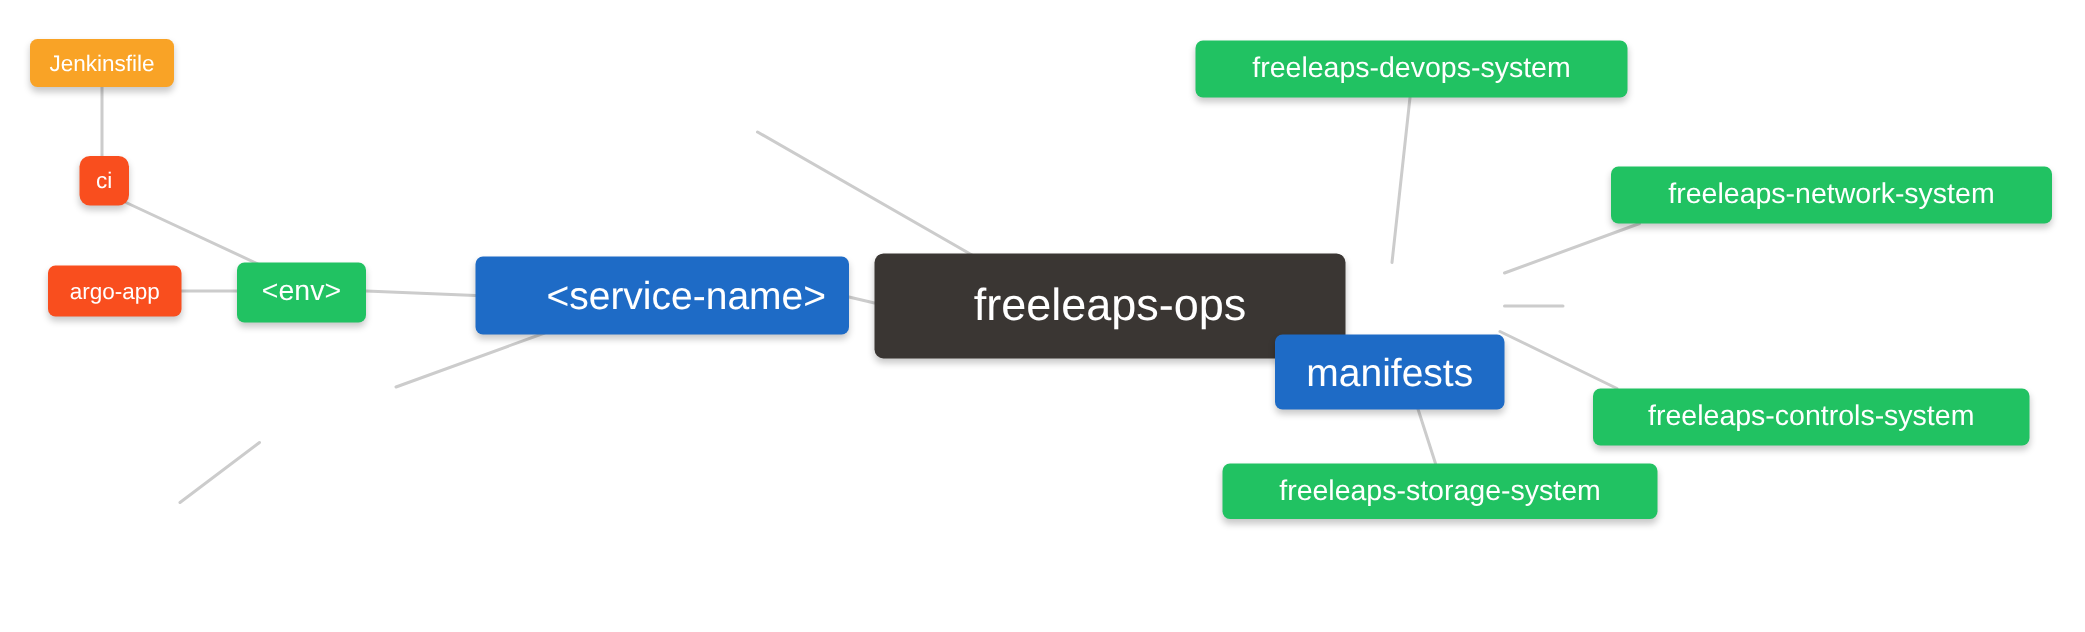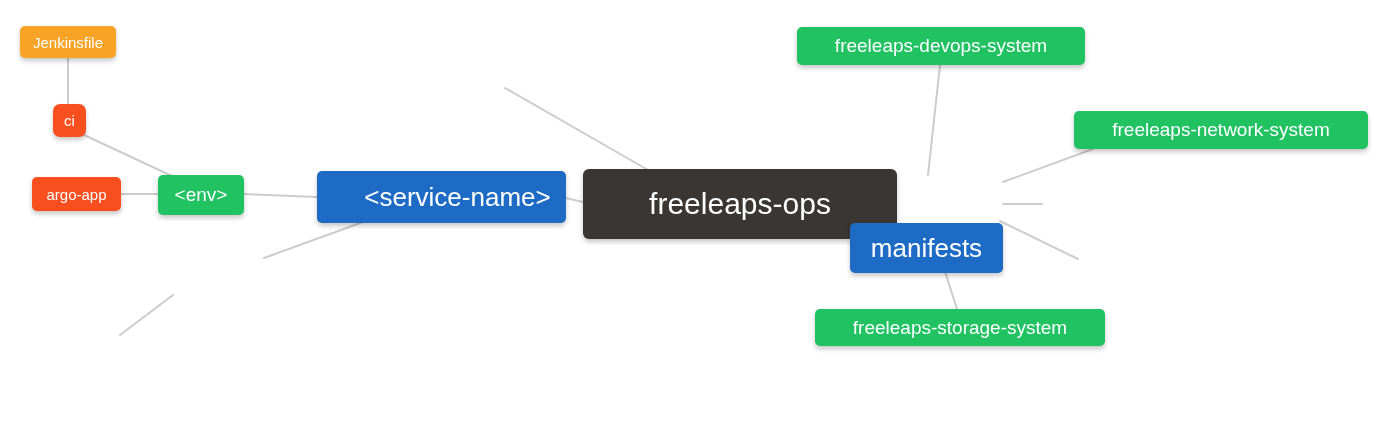--- a/index.html
+++ b/index.html
@@ -81,15 +81,16 @@
 
   <div class="node" id="n-jenkinsfile" style="background: rgb(249, 163, 38);">Jenkinsfile</div>
   <div class="node" id="n-ci" style="background: rgb(249, 78, 30);">ci</div>
   <div class="node" id="n-argo-app" style="background: rgb(249, 78, 30);">argo-app</div>
   <div class="node" id="n-env" style="background: rgb(33, 194, 98);">&lt;env&gt;</div>
   <div class="node" id="n-service-name" style="background: rgb(30, 107, 198); padding-left: 32px;">&lt;service-name&gt;</div>
   <div class="node" id="n-freeleaps-ops" style="background: rgb(58, 54, 51);">freeleaps-ops</div>
   <div class="node" id="n-manifests" style="background: rgb(30, 107, 198);">manifests</div>
   <div class="node" id="n-freeleaps-devops-system" style="background: rgb(33, 194, 98);">freeleaps-devops-system</div>
   <div class="node" id="n-freeleaps-network-system" style="background: rgb(33, 194, 98);">freeleaps-network-system</div>
+  <div class="node" id="n-freeleaps-controls-system" style="background: rgb(33, 194, 98);">freeleaps-controls-system</div>
   <div class="node" id="n-freeleaps-storage-system" style="background: rgb(33, 194, 98);">freeleaps-storage-system</div>
 
 </div>
 
 </body></html>

